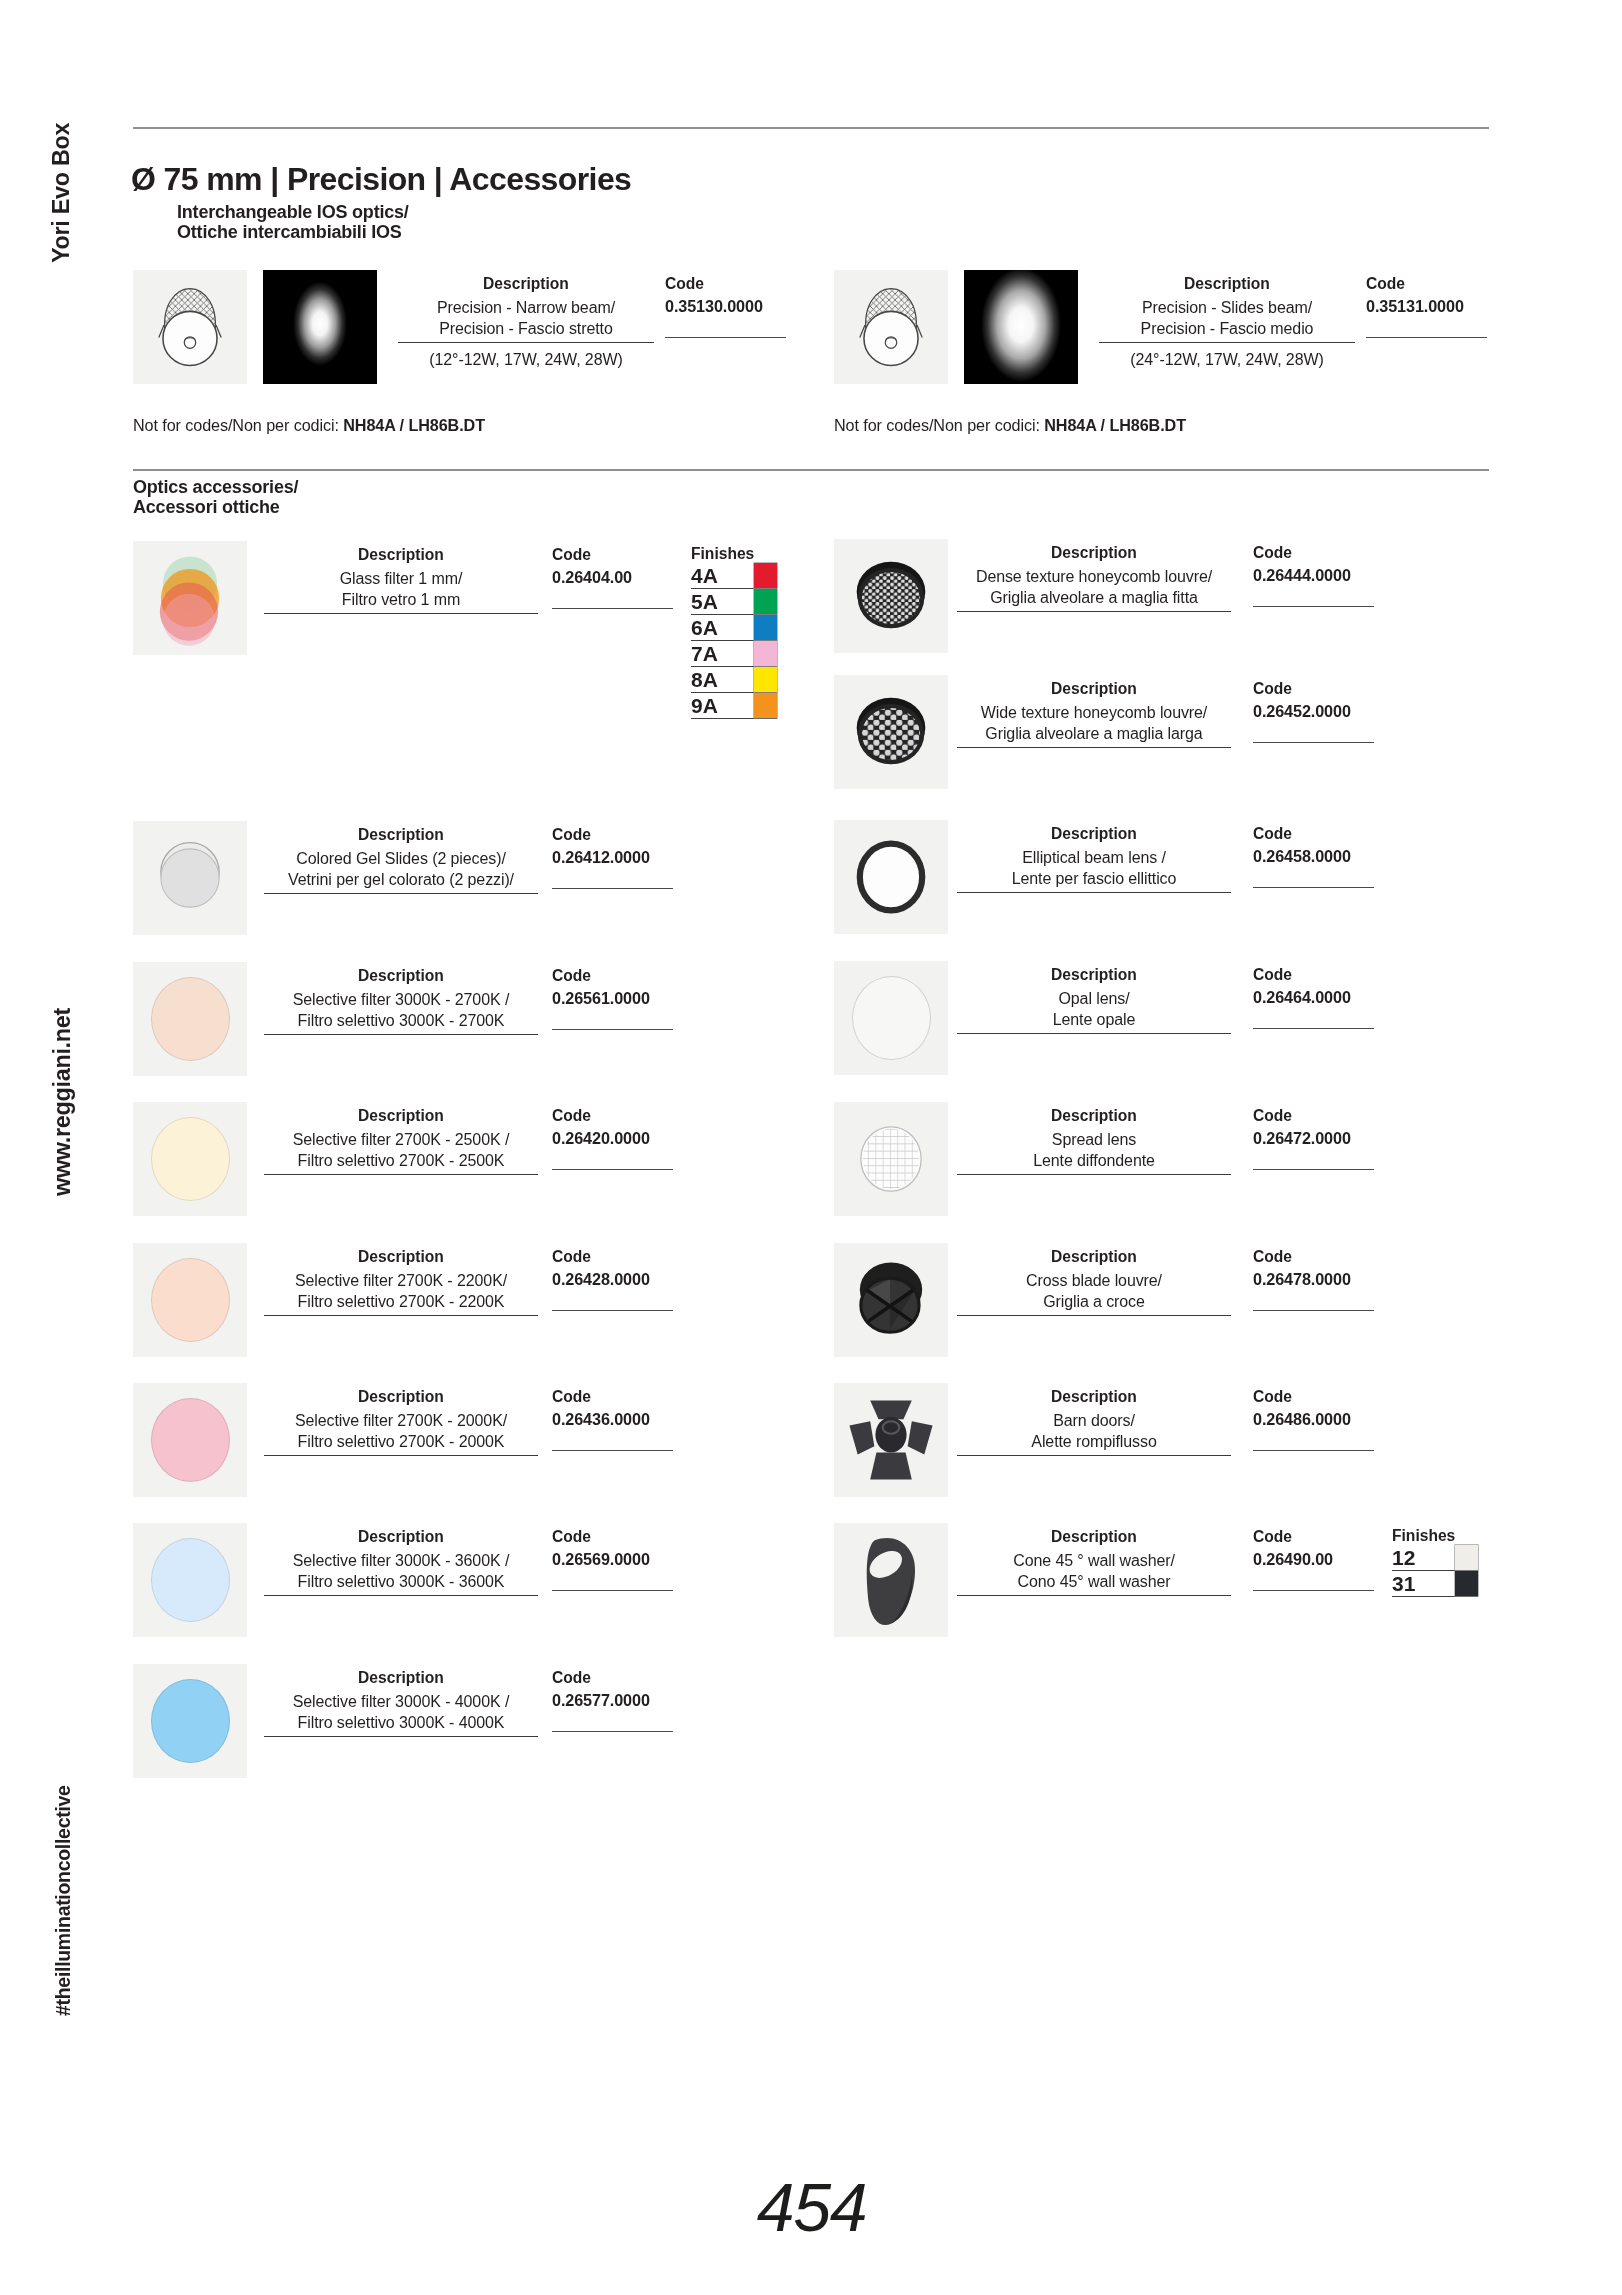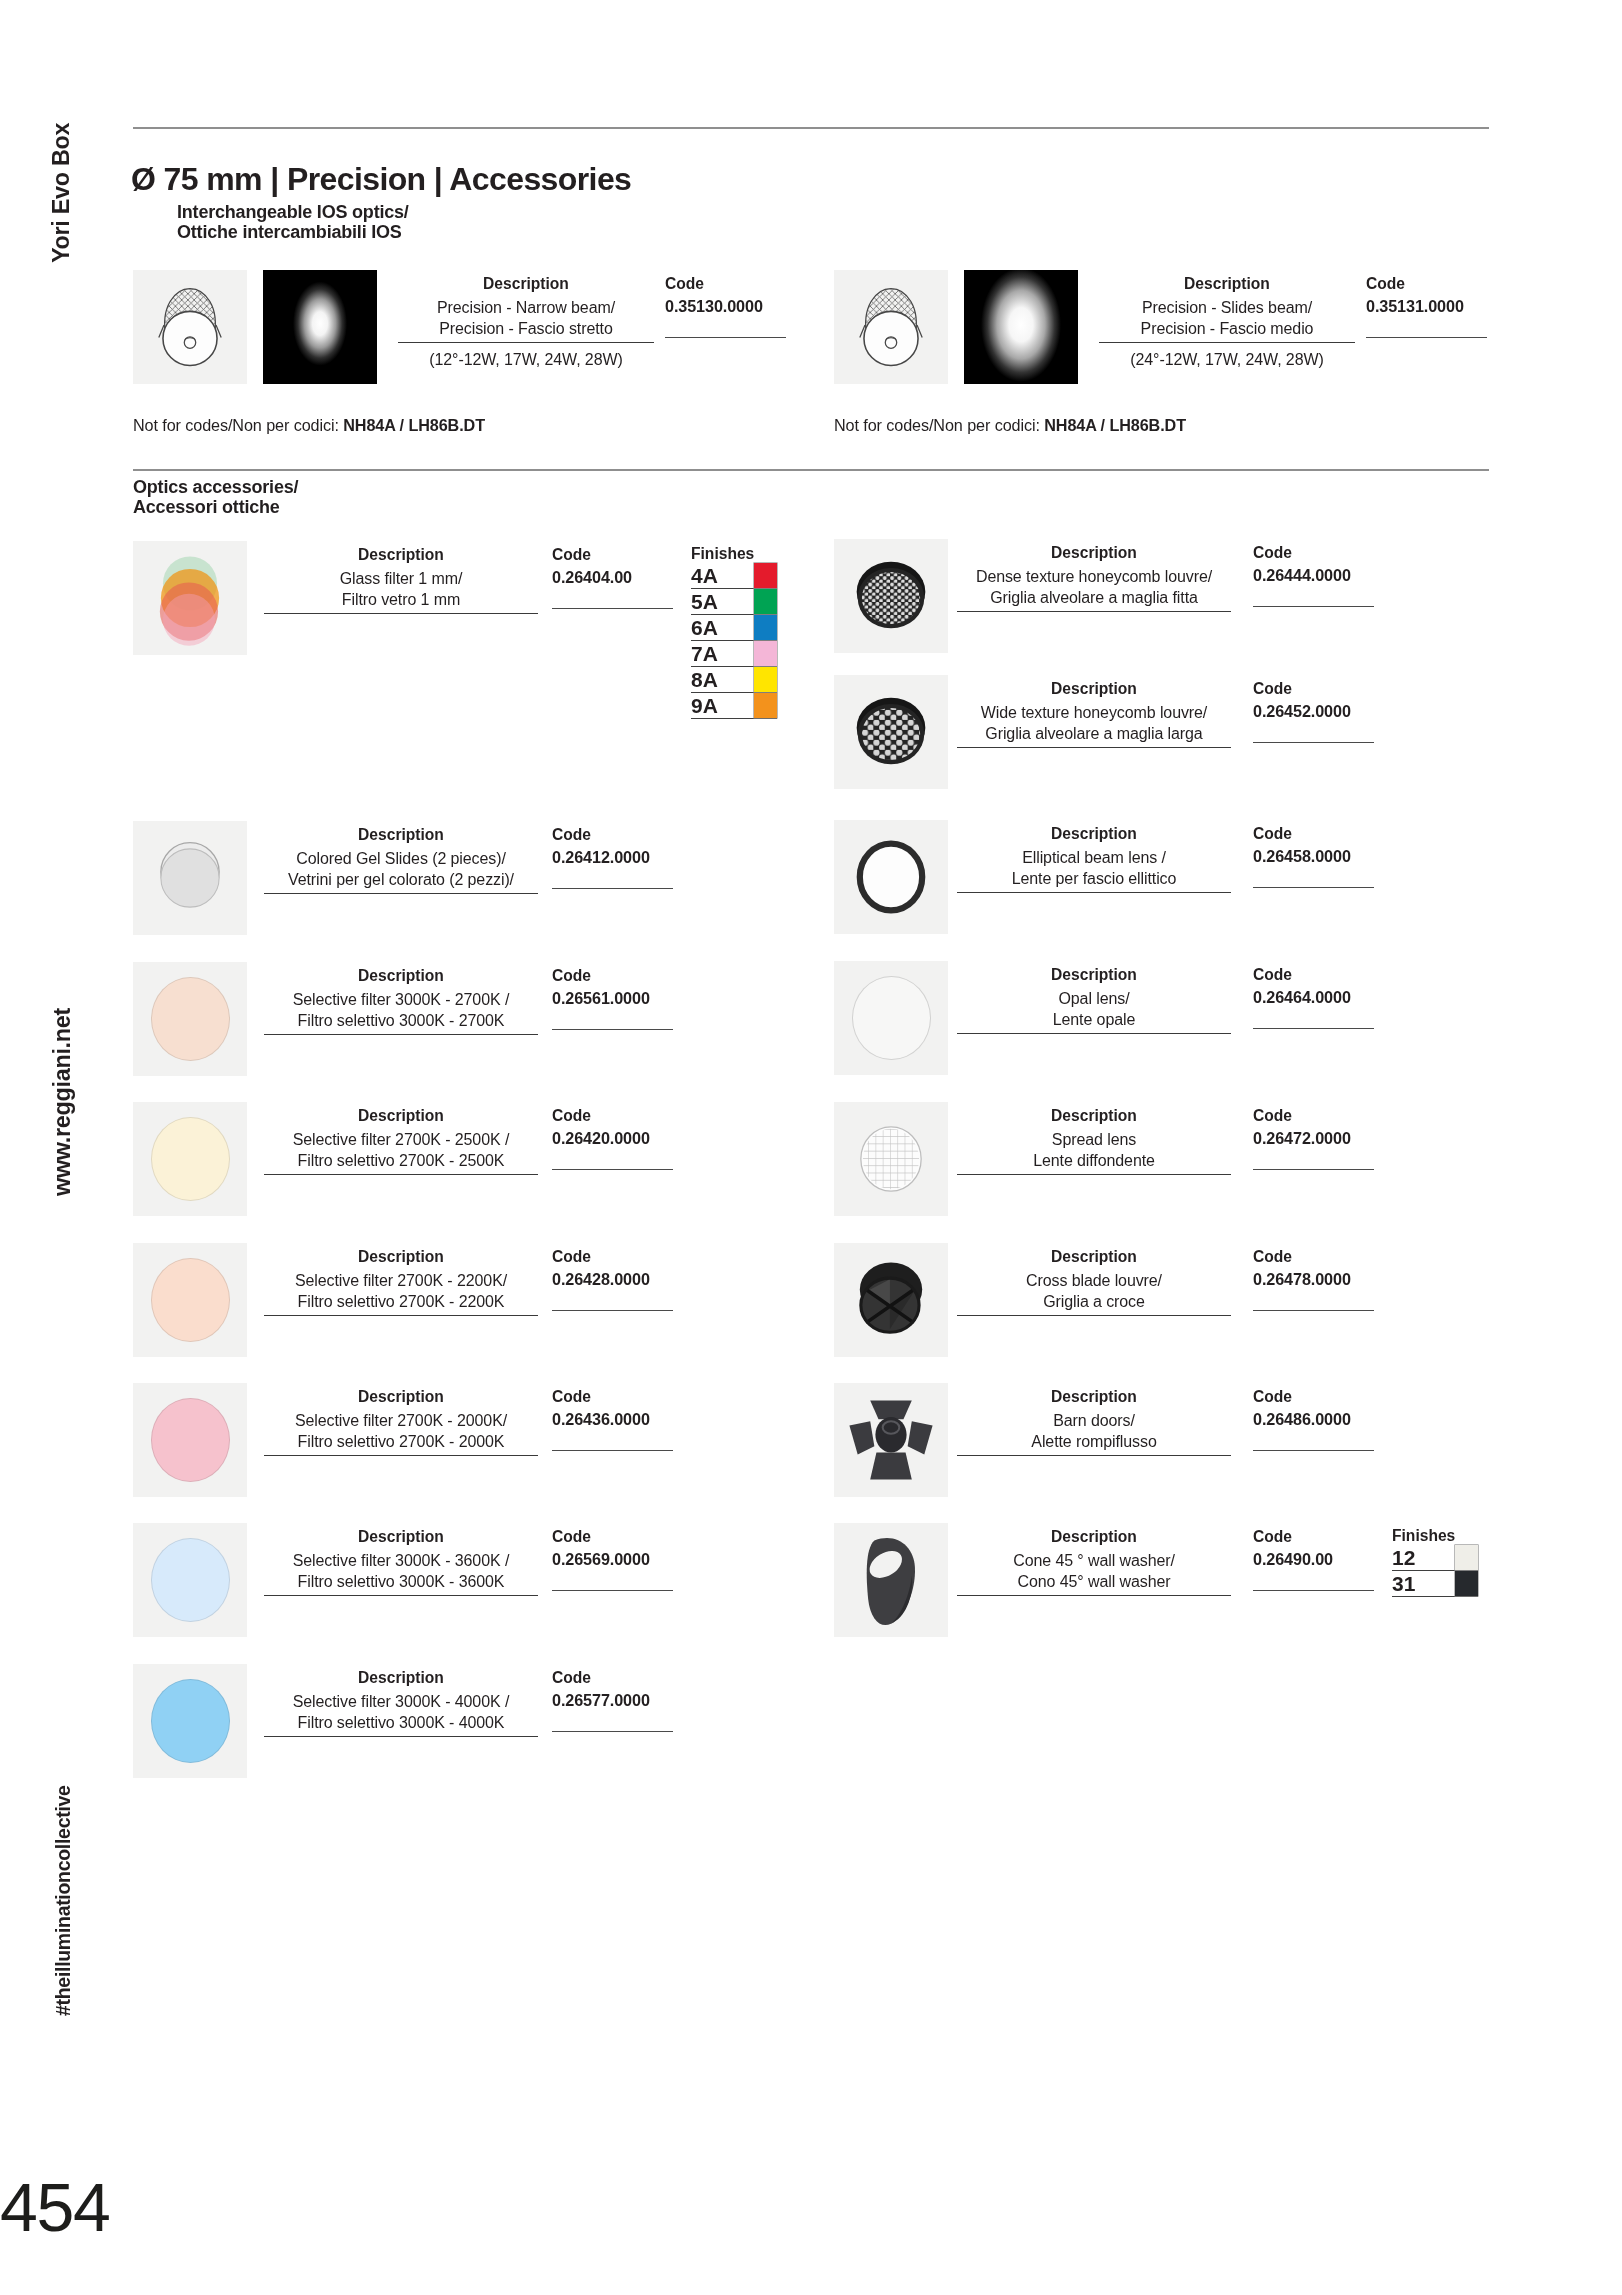--- a/index.html
+++ b/index.html
@@ -50,22 +50,22 @@
               padding-bottom:21px;border-bottom:1.3px solid #4a4a4a;letter-spacing:-0.1px;}
 
   .fin-block{position:absolute;left:558px;top:3.9px;}
   .fin-row{position:relative;width:86px;height:25px;border-bottom:1.3px solid #3f3f3f;}
   .fin-row .flabel{font-size:21px;font-weight:bold;line-height:25px;}
   .fin-row .swatch{position:absolute;right:0;top:0;width:23.4px;height:25px;box-shadow:0 0 0 0.6px #8a8a8a;}
 
   .not-for{position:absolute;font-size:16.2px;letter-spacing:-0.1px;}
   .not-for b{font-weight:bold;}
 
-  #page-num{position:absolute;left:0;right:0;top:2168px;text-align:left;
-            font-size:68px;font-weight:normal;letter-spacing:-1.3px;color:#1d1d1b;}
+  #page-num{position:absolute;left:0;right:0;top:2168px;text-align:center;
+            font-size:68px;font-weight:normal;letter-spacing:-1.3px;color:#1d1d1b;font-style:italic;}
 </style>
 </head>
 <body>
 
 <div id="page">
 
   <div class="vtext" id="v-product">Yori Evo Box</div>
   <div class="vtext" id="v-site">www.reggiani.net</div>
   <div class="vtext" id="v-hashtag">#theilluminationcollective</div>
 

